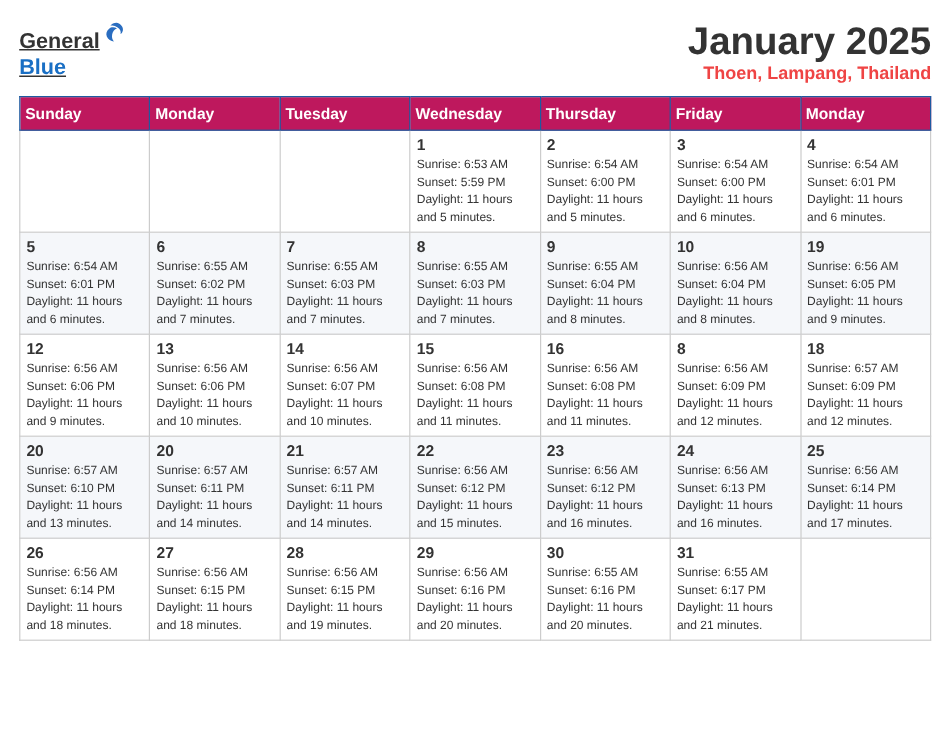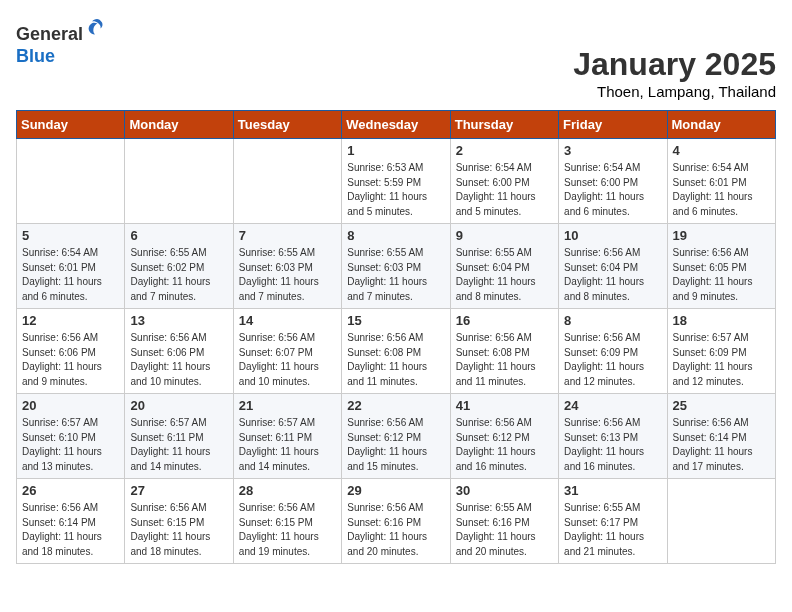--- a/index.html
+++ b/index.html
@@ -17,48 +17,49 @@
       margin-bottom: 10px;
     }
     .logo {
       display: flex;
       align-items: center;
     }
     .logo-text {
       font-size: 18px;
       font-weight: bold;
       line-height: 1.2;
+      text-decoration: underline;
     }
     .logo-general { color: #333; }
     .logo-blue { color: #1a6fc4; }
     .logo-icon {
       width: 24px;
       height: 24px;
       margin-left: 2px;
     }
     .title-block {
       text-align: right;
-      margin-top: 30px;
     }
     .month-title {
       font-size: 32px;
       font-weight: bold;
       color: #333;
     }
     .location {
       font-size: 15px;
-      color: #000000;
+      color: #ef4444;
+      font-weight: bold;
     }
     .calendar {
       width: 100%;
       border-collapse: collapse;
       border: 1px solid #ccc;
     }
     .calendar th {
-      background-color: #c2410c;
+      background-color: #be185d;
       color: #fff;
       font-size: 13px;
       padding: 6px 4px;
       text-align: left;
       border: 1px solid #1e5aa0;
     }
     .calendar td {
       vertical-align: top;
       padding: 4px 5px;
       border: 1px solid #ccc;
@@ -279,21 +280,21 @@
 and 14 minutes.</div>
         </td>
         <td>
           <div class="day-number">22</div>
           <div class="day-info" style="white-space: pre-line;">Sunrise: 6:56 AM
 Sunset: 6:12 PM
 Daylight: 11 hours
 and 15 minutes.</div>
         </td>
         <td>
-          <div class="day-number">41</div>
+          <div class="day-number">23</div>
           <div class="day-info" style="white-space: pre-line;">Sunrise: 6:56 AM
 Sunset: 6:12 PM
 Daylight: 11 hours
 and 16 minutes.</div>
         </td>
         <td>
           <div class="day-number">24</div>
           <div class="day-info" style="white-space: pre-line;">Sunrise: 6:56 AM
 Sunset: 6:13 PM
 Daylight: 11 hours

